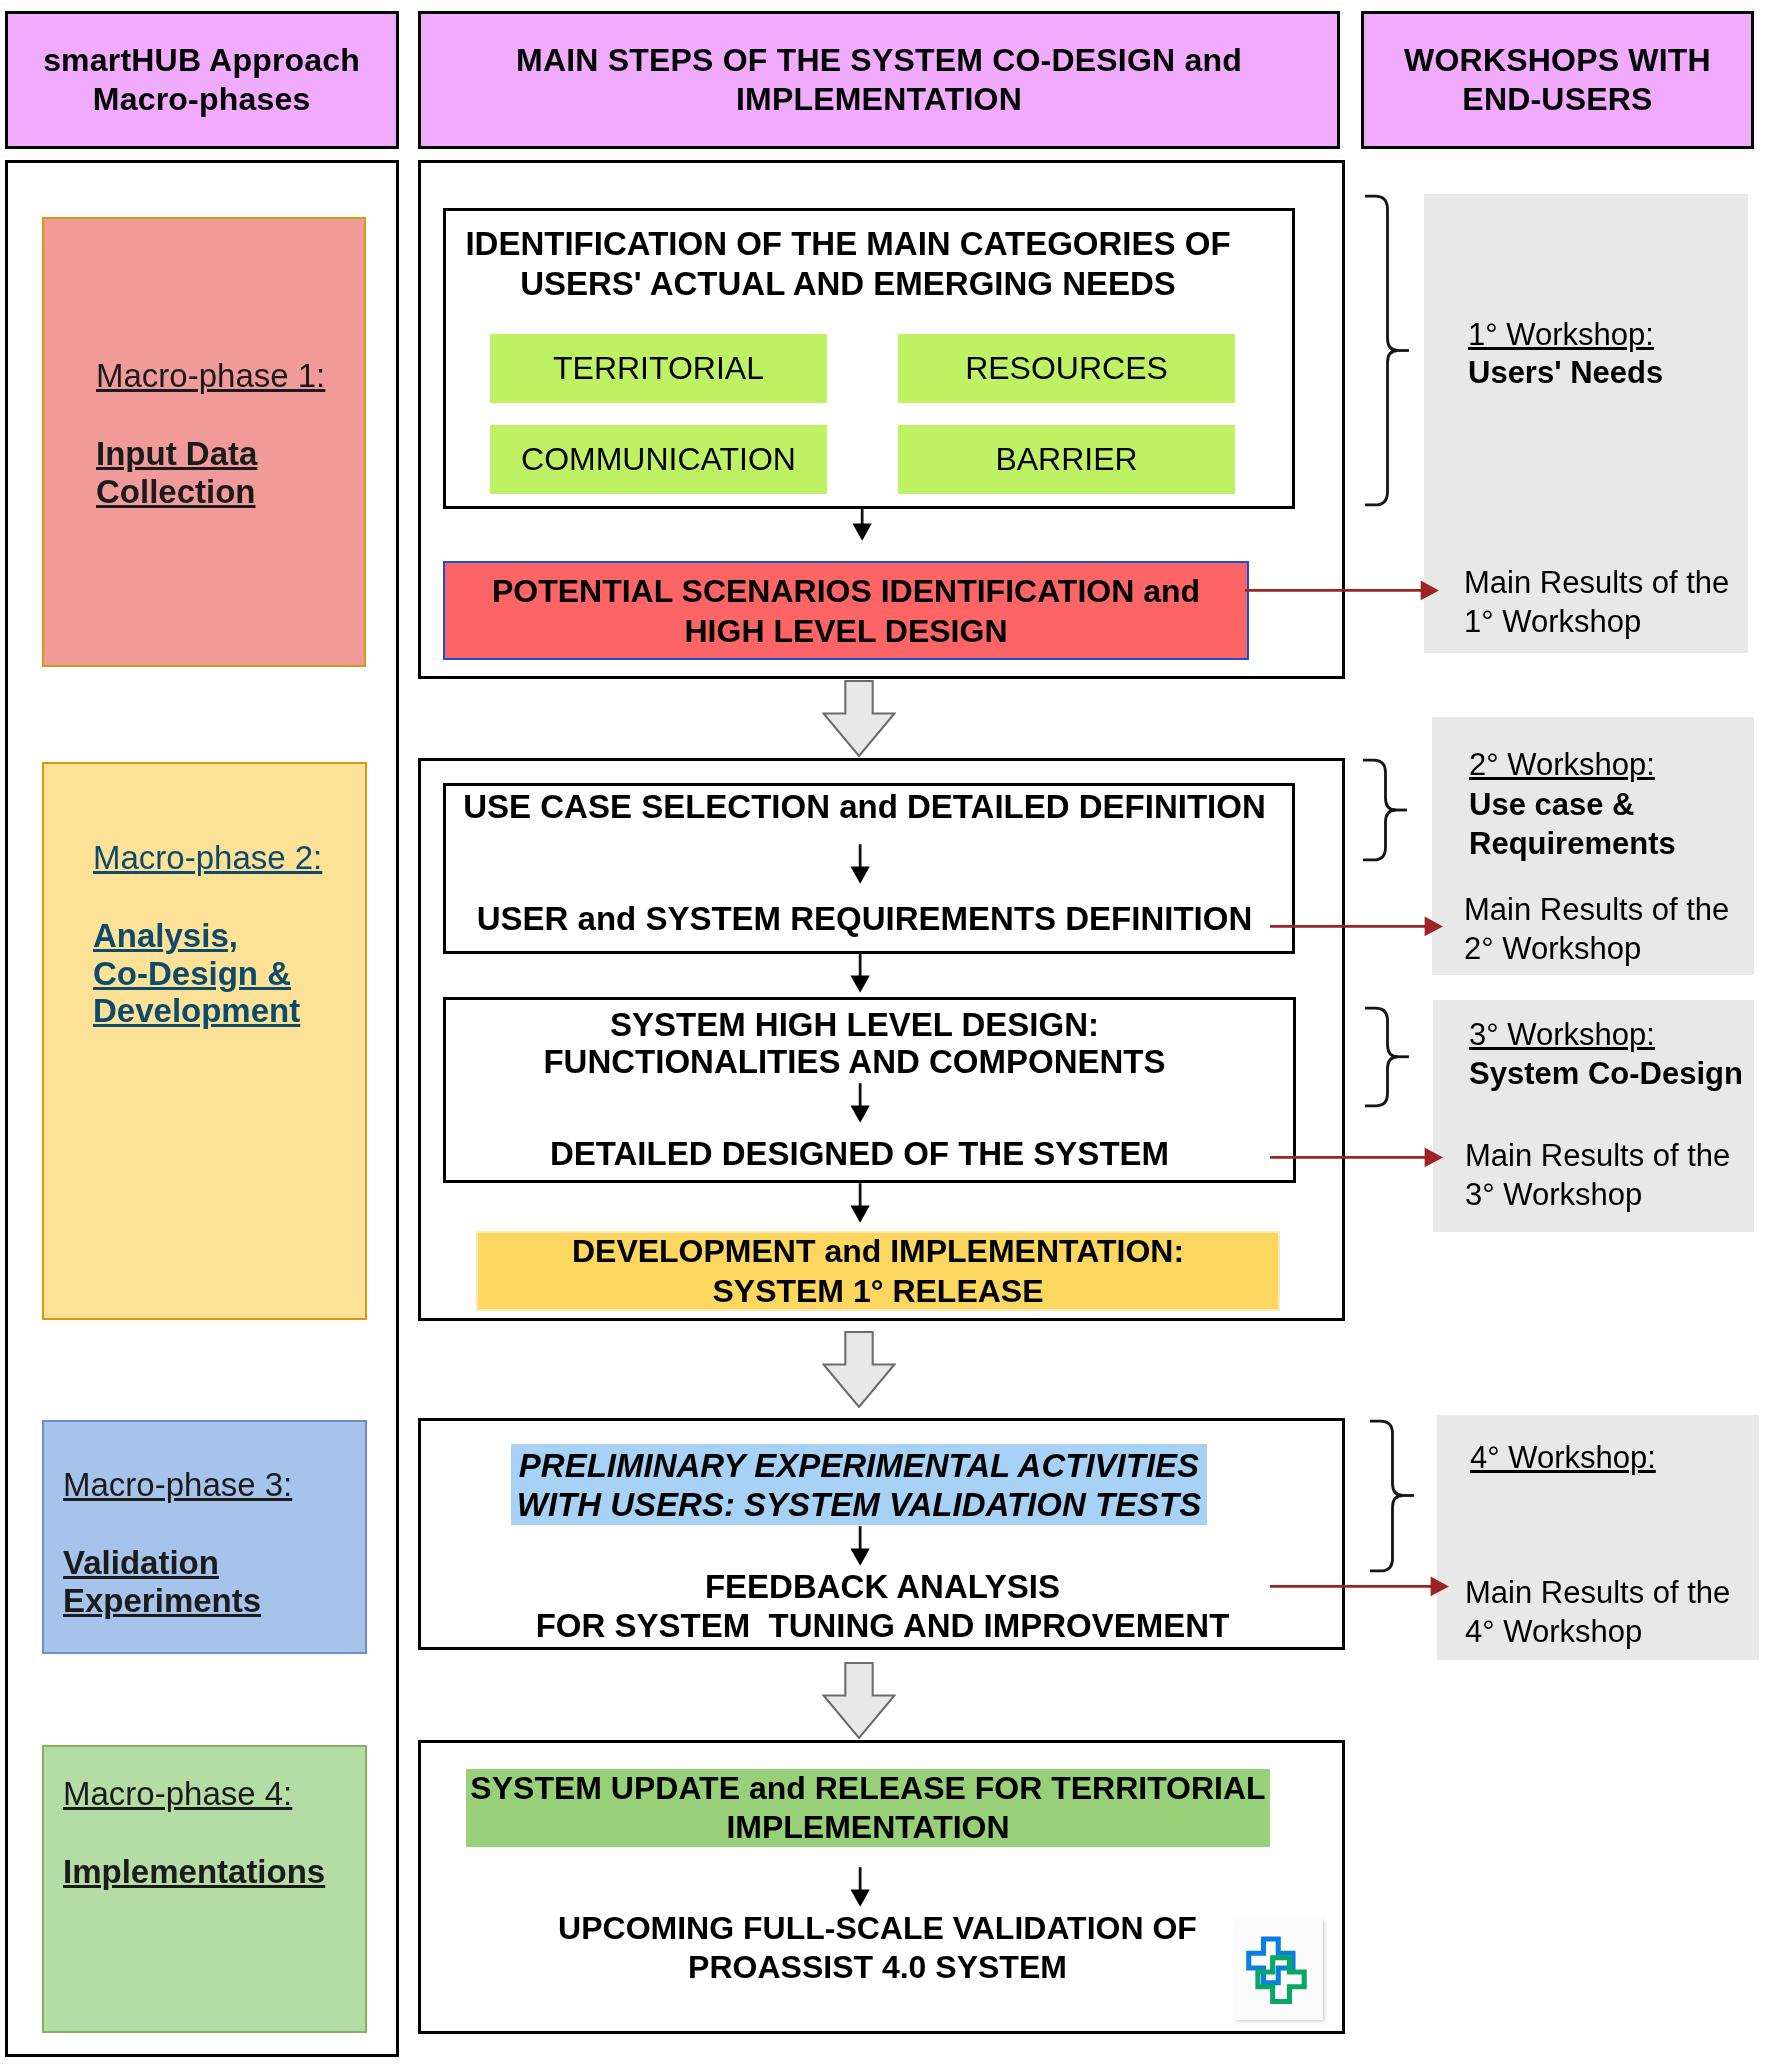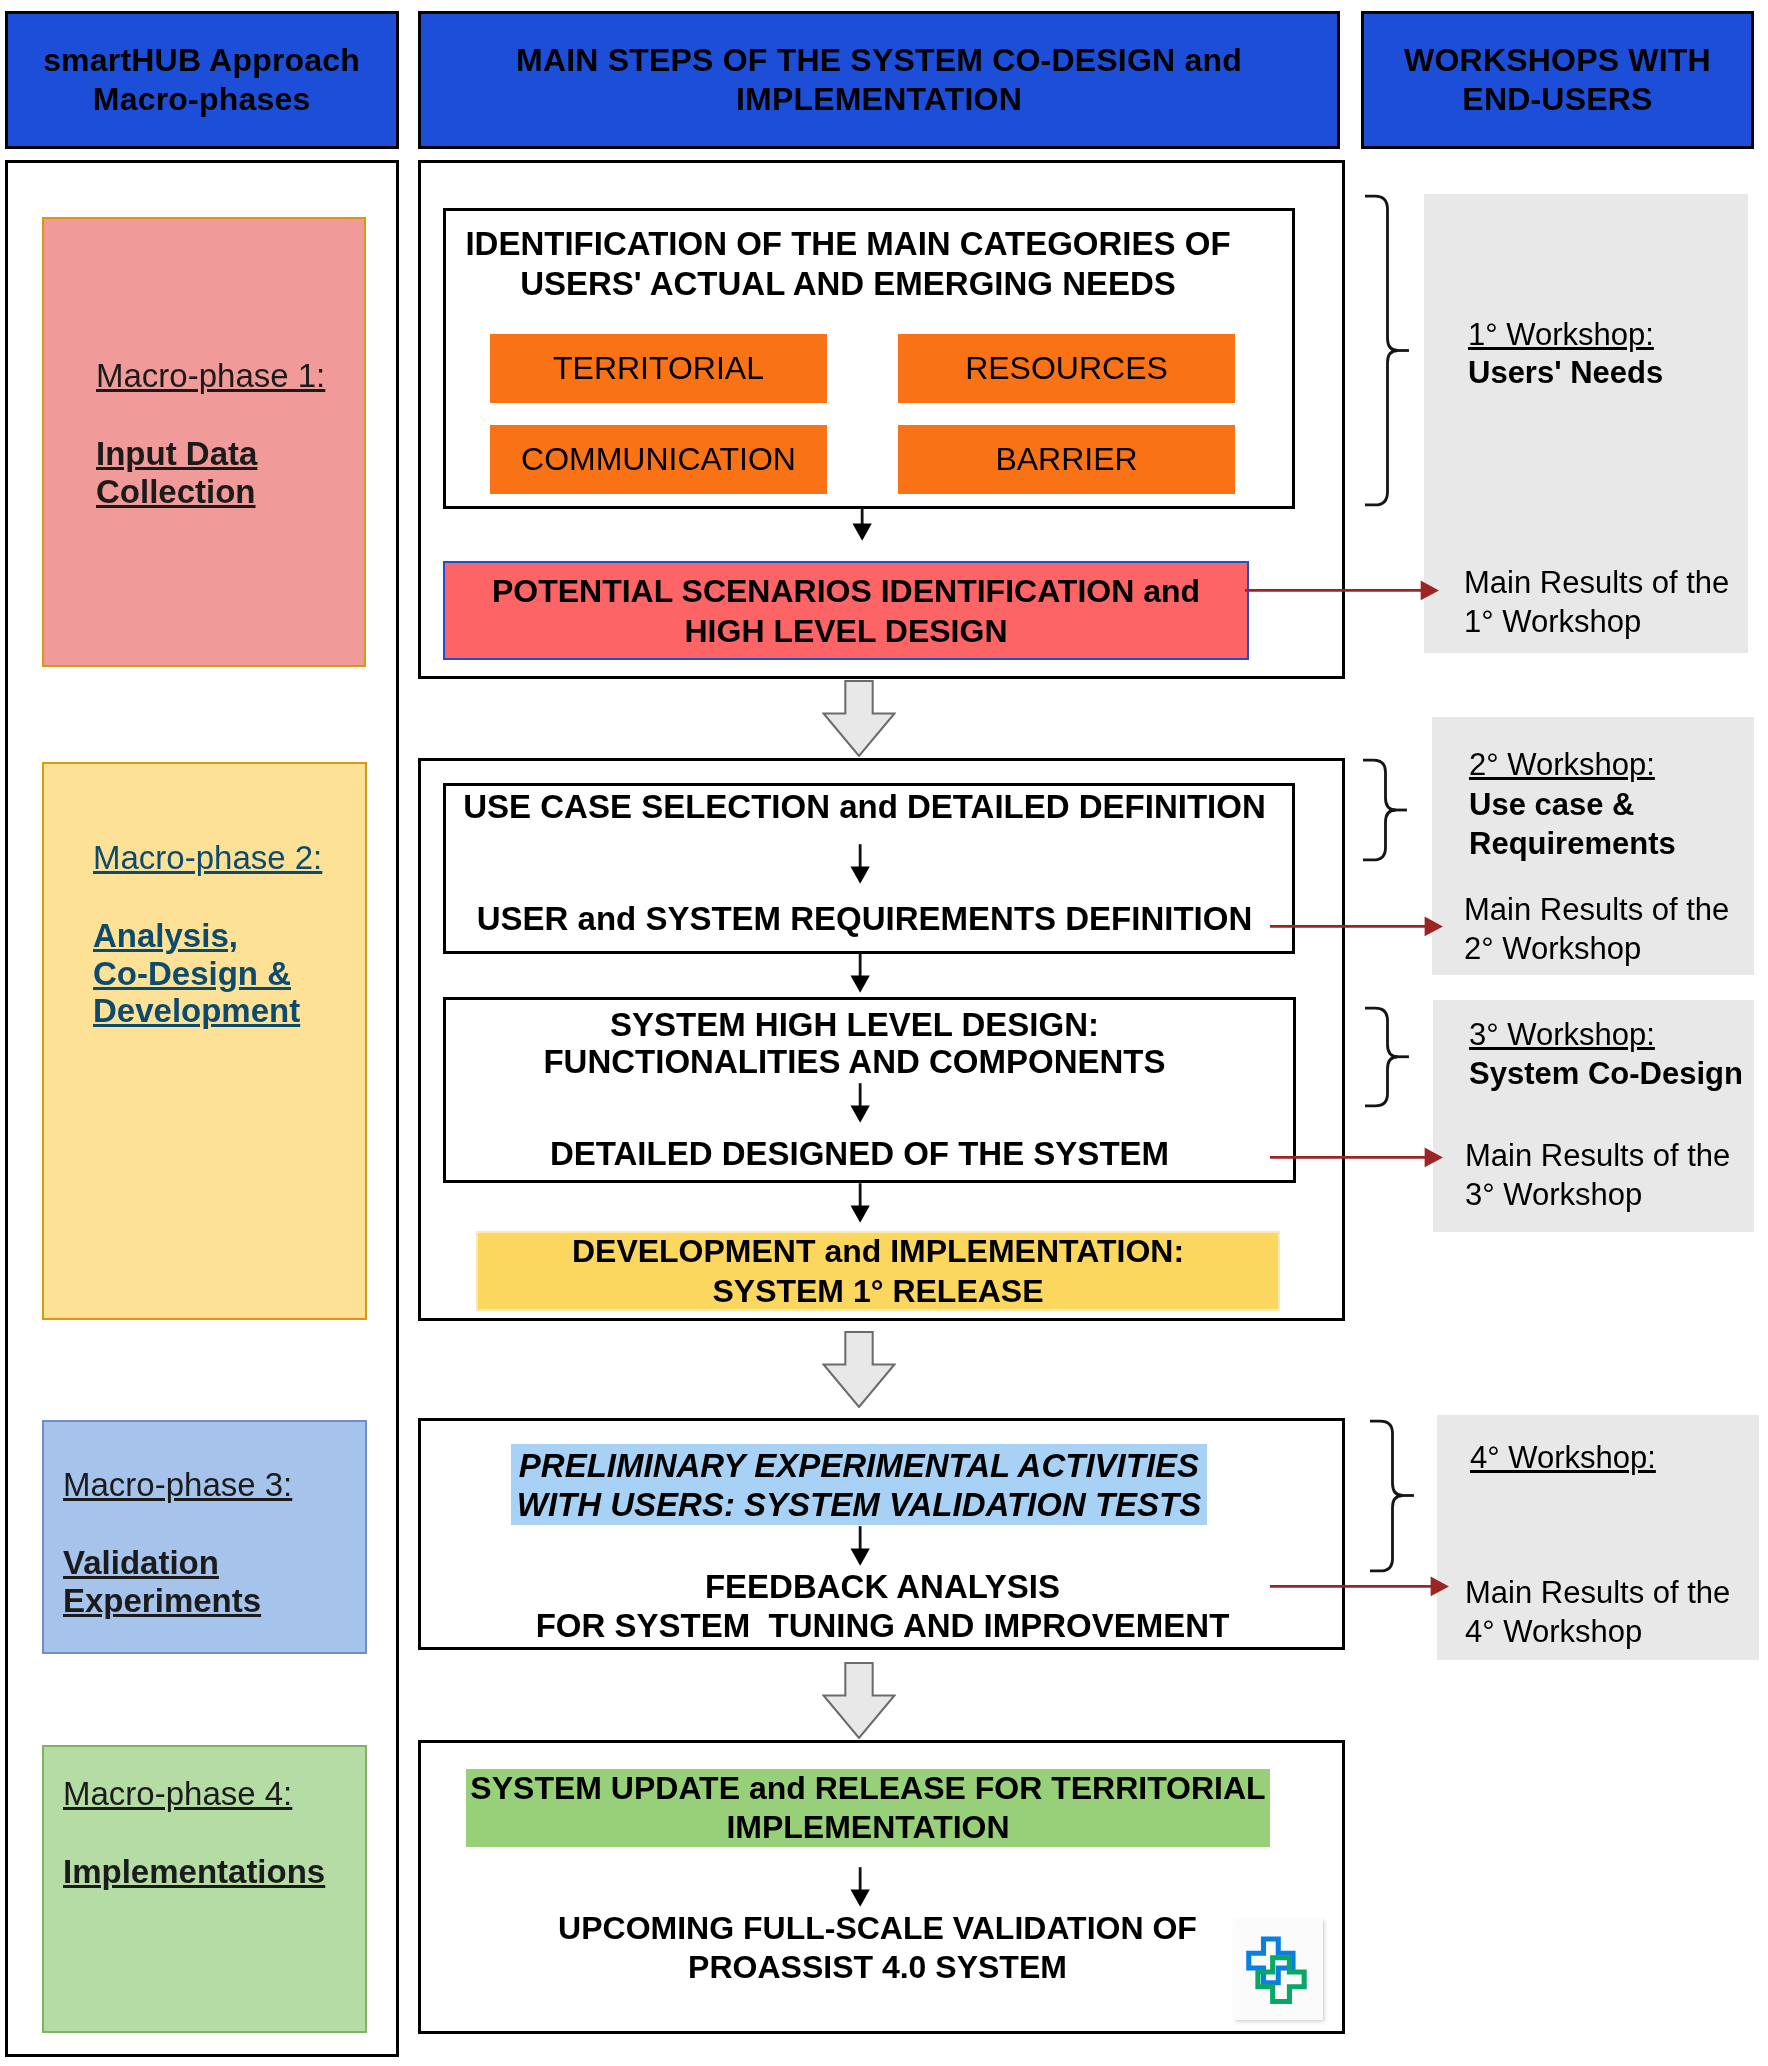--- a/index.html
+++ b/index.html
@@ -1,29 +1,29 @@
 <!DOCTYPE html>
 <html style="font-size:8.1px"><head>
 <meta charset="utf-8">
 <style>
   html,body{margin:0;padding:0;background:#fff;}
   body{width:1769px;height:2066px;font-family:"Liberation Sans",sans-serif;}
   #root{position:relative;width:1769px;height:2066px;overflow:hidden;background:#fff;}
   .abs{position:absolute;box-sizing:border-box;}
   .ctr{display:flex;align-items:center;justify-content:center;text-align:center;}
-  .hdrbox{border:3.6px solid #000;background:#1d4ed8;}
+  .hdrbox{border:3.6px solid #000;background:#f0abfc;}
   .hdrtxt{font-weight:bold;line-height:1.22;white-space:pre-line;letter-spacing:0.2px;}
   .outerbox{border:3.6px solid #000;background:#fff;}
   .innerbox{border:3.1px solid #000;background:#fff;}
   .phase{border:2px solid;}
   .phtxt{line-height:1.30;text-align:left;}
   .u{text-decoration:underline;text-underline-offset:1.5px;}
   .bold{font-weight:bold;}
   .steptxt{font-weight:bold;line-height:1.22;white-space:pre;text-align:center;}
-  .chip{background:#f97316;}
+  .chip{background:#bef264;}
   .chiptxt{font-weight:normal;line-height:1.1;}
   .wsbox{background:#e8e8e8;}
   .wstxt{line-height:1.28;}
 </style>
 </head>
 <body>
 
 <div id="root">
 
   <div class="abs hdrbox ctr" style="left:4.6px;top:10.7px;width:394px;height:138px;">

